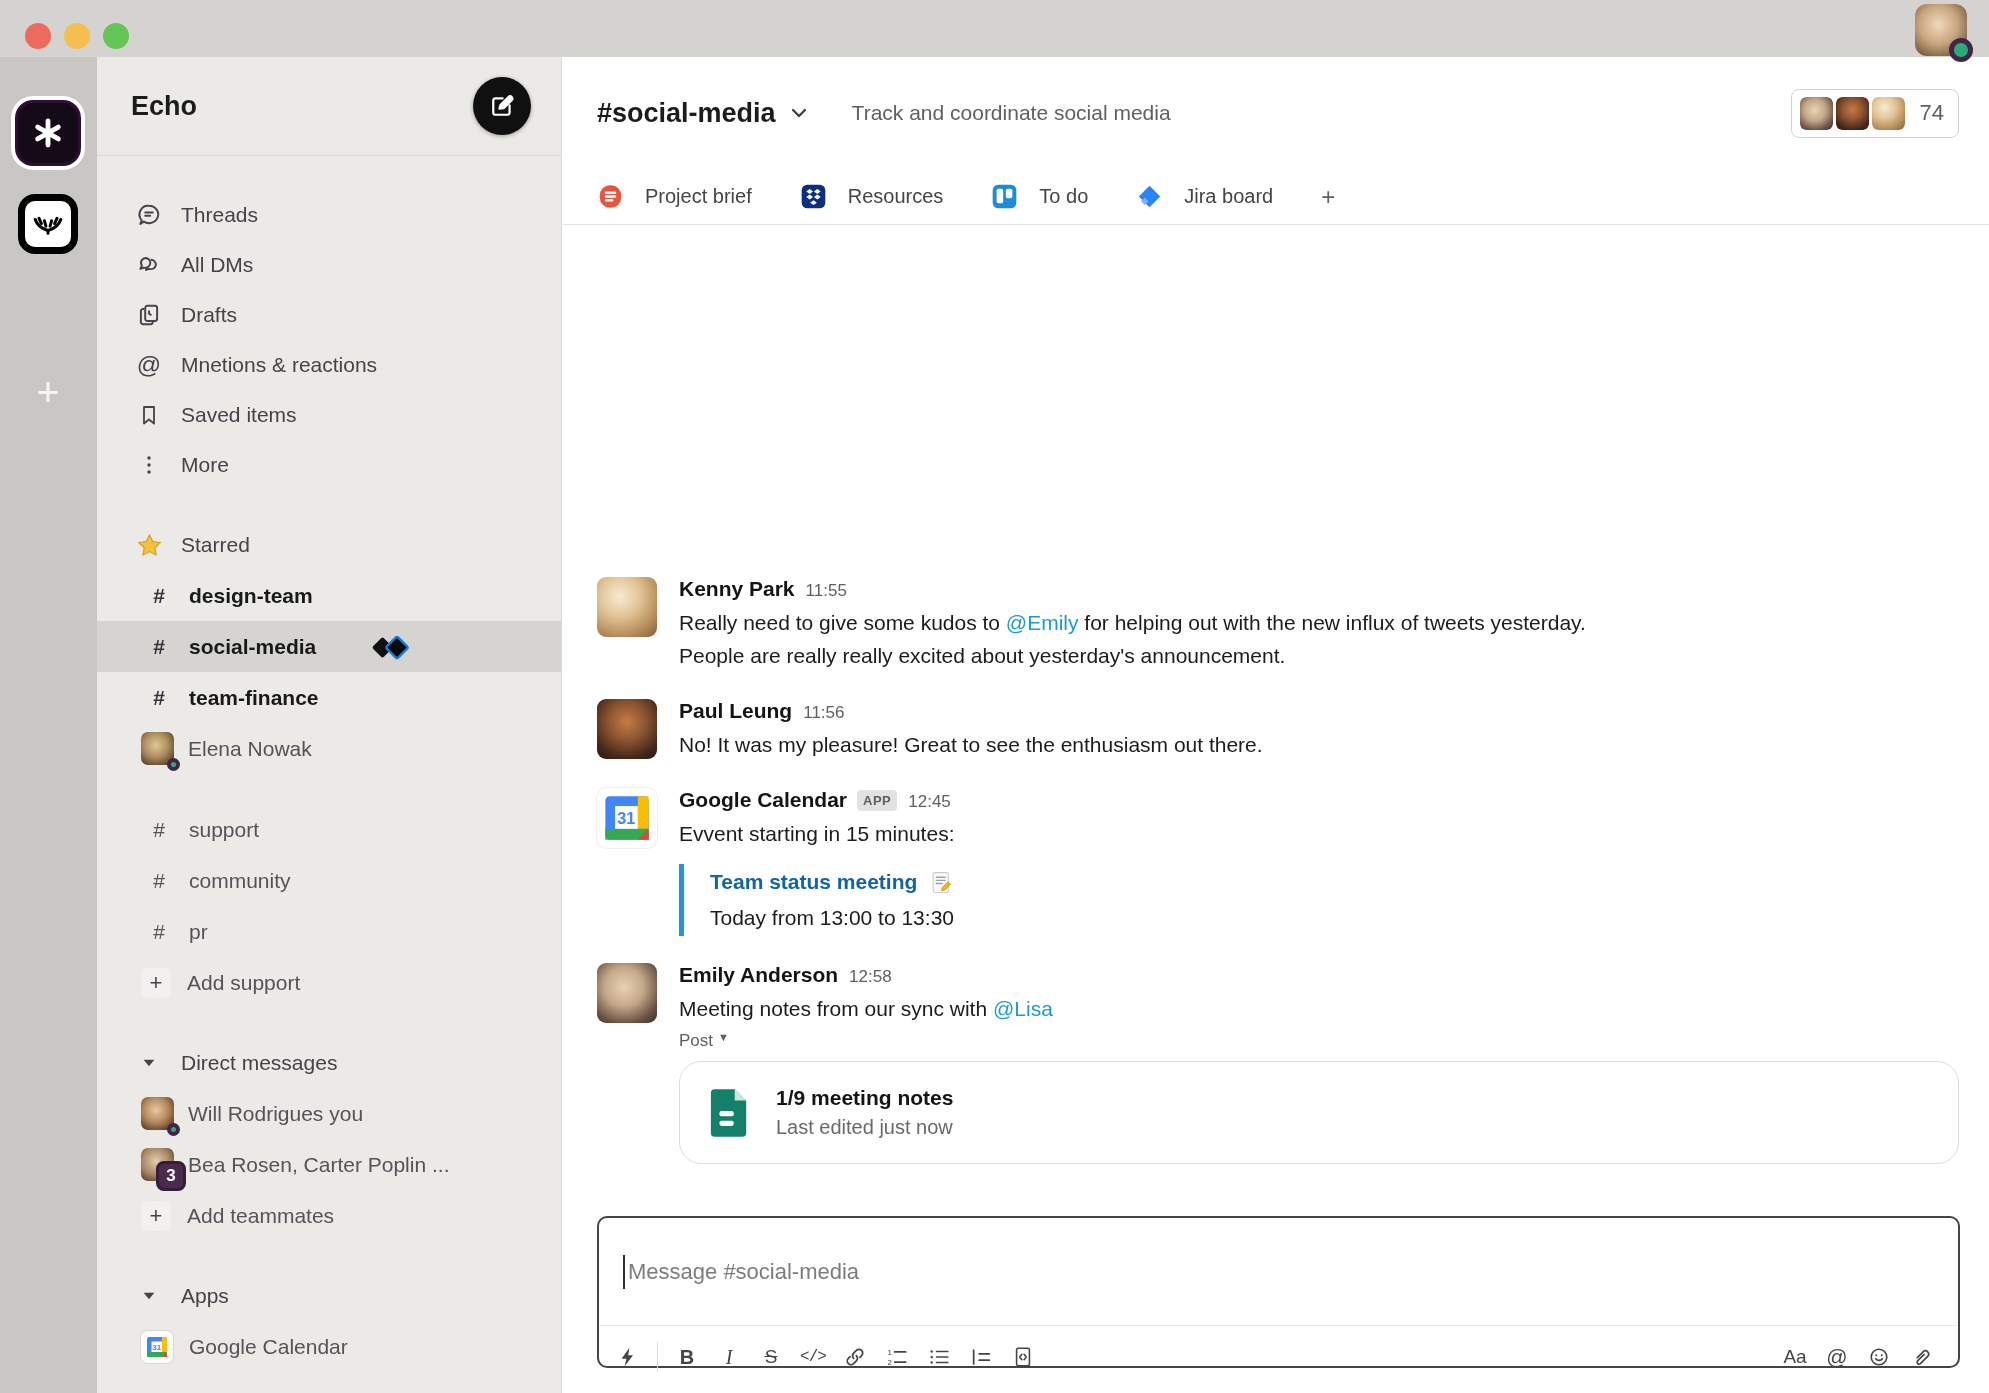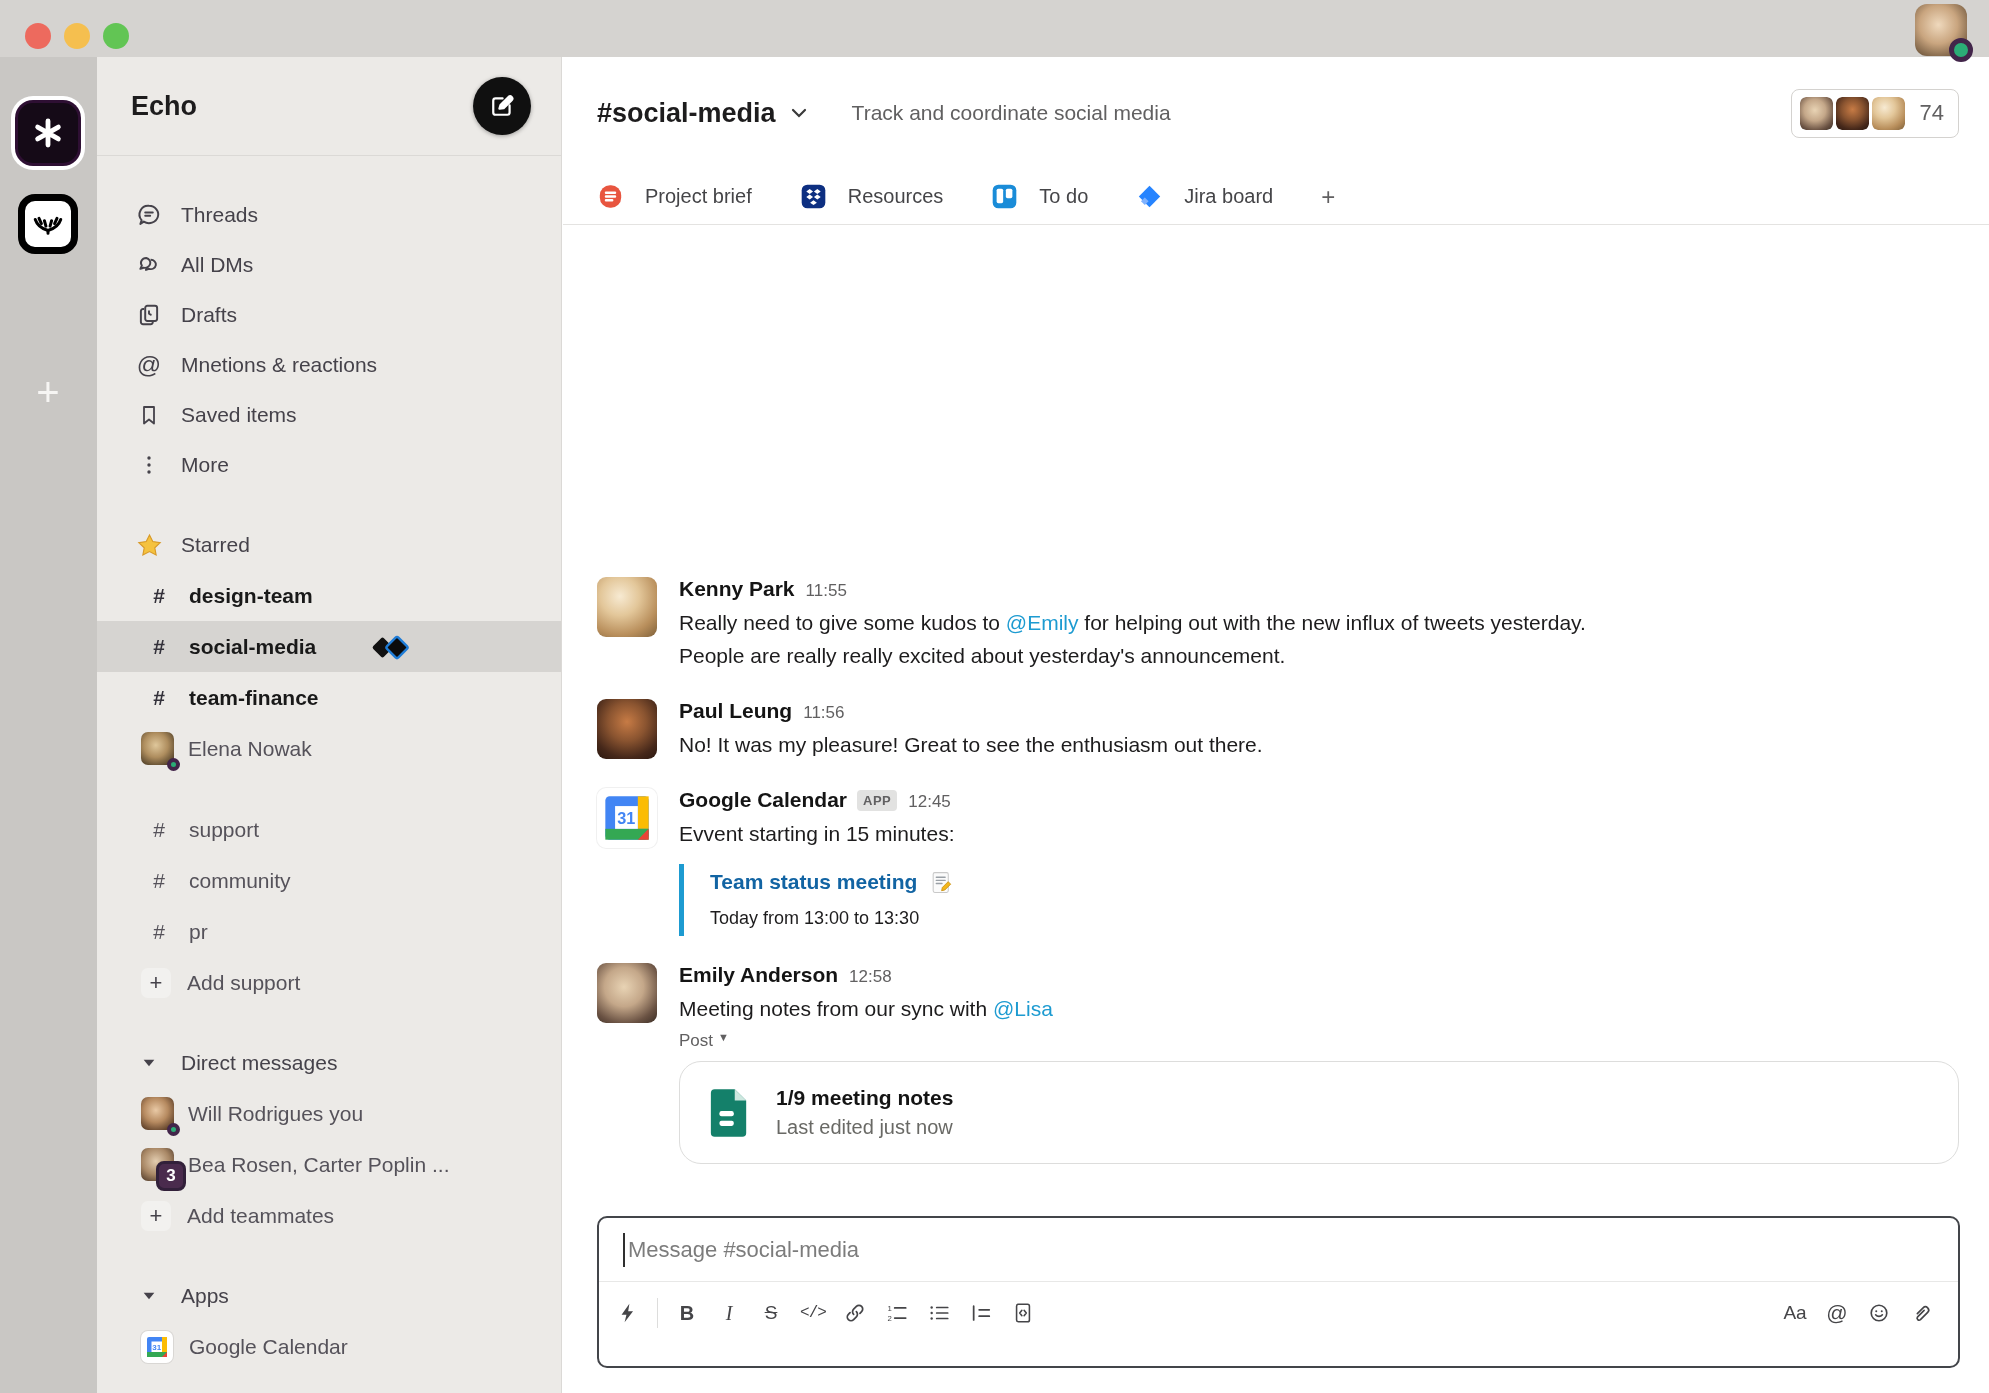--- a/index.html
+++ b/index.html
@@ -71,30 +71,30 @@
   .msg-body { flex:1; min-width:0; }
   .msg-head { display:flex; align-items:baseline; }
   .msg-user { font-size:21px; font-weight:800; color:#141414; }
   .msg-time { font-size:17px; color:#616061; margin-left:11px; }
   .app-badge { background:#e2e2e1; color:#616061; font-size:13px; font-weight:700; border-radius:4px; padding:3px 6px; margin-left:10px; letter-spacing:.5px; align-self:center; }
   .msg-text { font-size:21px; line-height:33px; color:#1d1c1d; margin-top:5px; }
   .mention { color:#1d9bd1; }
   .event-quote { margin-top:14px; border-left:5px solid #1d9bd1; padding-left:26px; }
   .event-title-row { display:flex; align-items:center; gap:12px; }
   .event-title { font-size:21px; font-weight:700; color:#1264a3; line-height:36px; }
-  .event-time { font-size:18px; color:#1d1c1d; line-height:36px; }
+  .event-time { font-size:21px; color:#1d1c1d; line-height:36px; }
   .post-label { font-size:17px; color:#616061; margin-top:6px; display:flex; gap:5px; }
   .post-caret { font-size:11px; color:#616061; }
   .attach-card { margin-top:10px; border:1px solid #dddddc; border-radius:22px; padding:24px 28px; display:flex; align-items:center; gap:26px; background:#fff; }
   .attach-title { font-size:21px; font-weight:700; color:#141414; }
   .attach-sub { font-size:20px; color:#696965; margin-top:6px; }
 
   
   .composer { position:absolute; left:34px; right:29px; bottom:25px; height:152px; border:2px solid #43454a; border-radius:10px; background:#fff; }
-  .composer-input { height:64px; display:flex; align-items:center; padding:0 24px; border-bottom:1px solid #e8e8e7; }
+  .composer-input { height:108px; display:flex; align-items:center; padding:0 24px; border-bottom:1px solid #e8e8e7; }
   .caret { width:2px; height:34px; background:#2f2f2f; margin-right:3px; }
   .placeholder { font-size:22px; color:#7c7c7c; }
   .toolbar { height:62px; display:flex; align-items:center; padding:0 16px 0 8px; }
   .tb-btn { width:42px; height:42px; display:flex; align-items:center; justify-content:center; color:#454548; }
   .tb-sep { width:1px; height:30px; background:#dddddc; margin:0 8px; }
   .tb-b { font-size:20px; font-weight:800; }
   .tb-i { font-size:20px; font-style:italic; font-family:"Liberation Serif", serif; }
   .tb-s { font-size:19px; text-decoration:line-through; }
   .tb-code { font-size:16px; font-family:"Liberation Mono", monospace; letter-spacing:-1px; }
   .tb-right { margin-left:auto; display:flex; align-items:center; }

